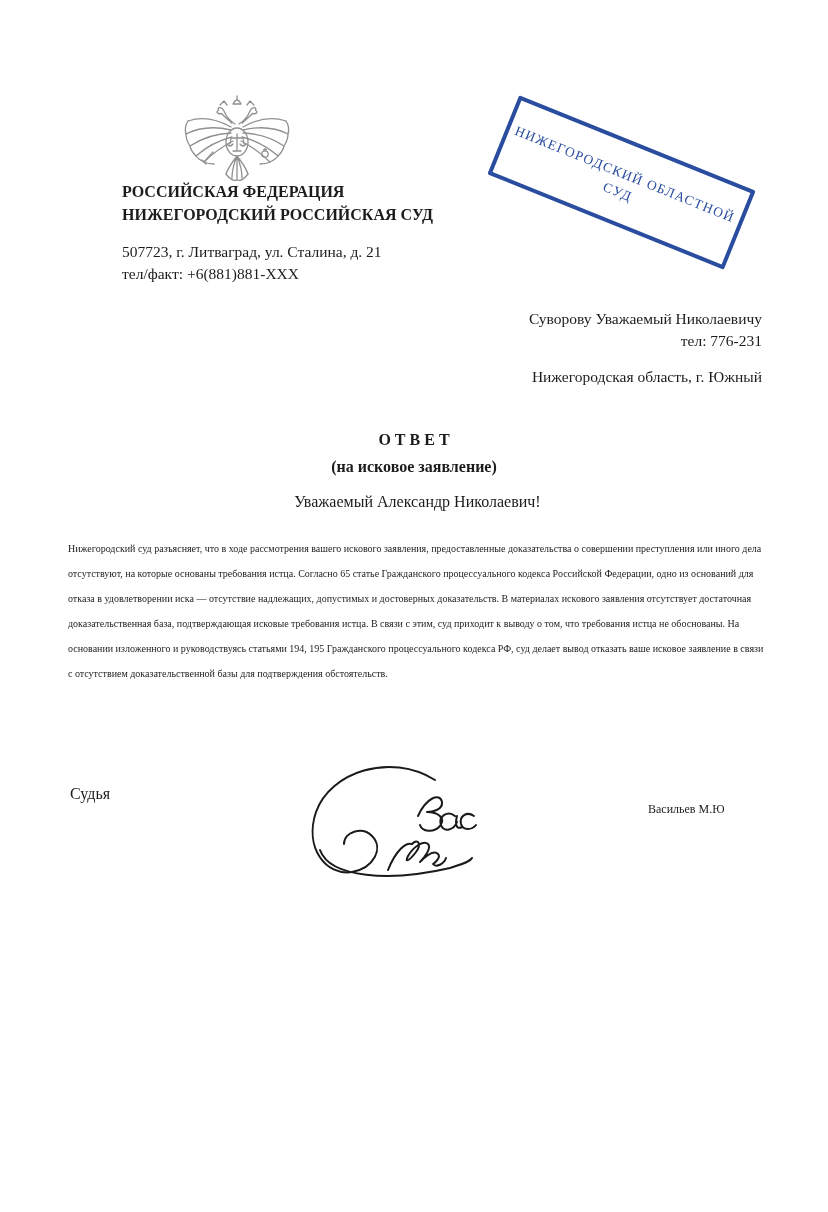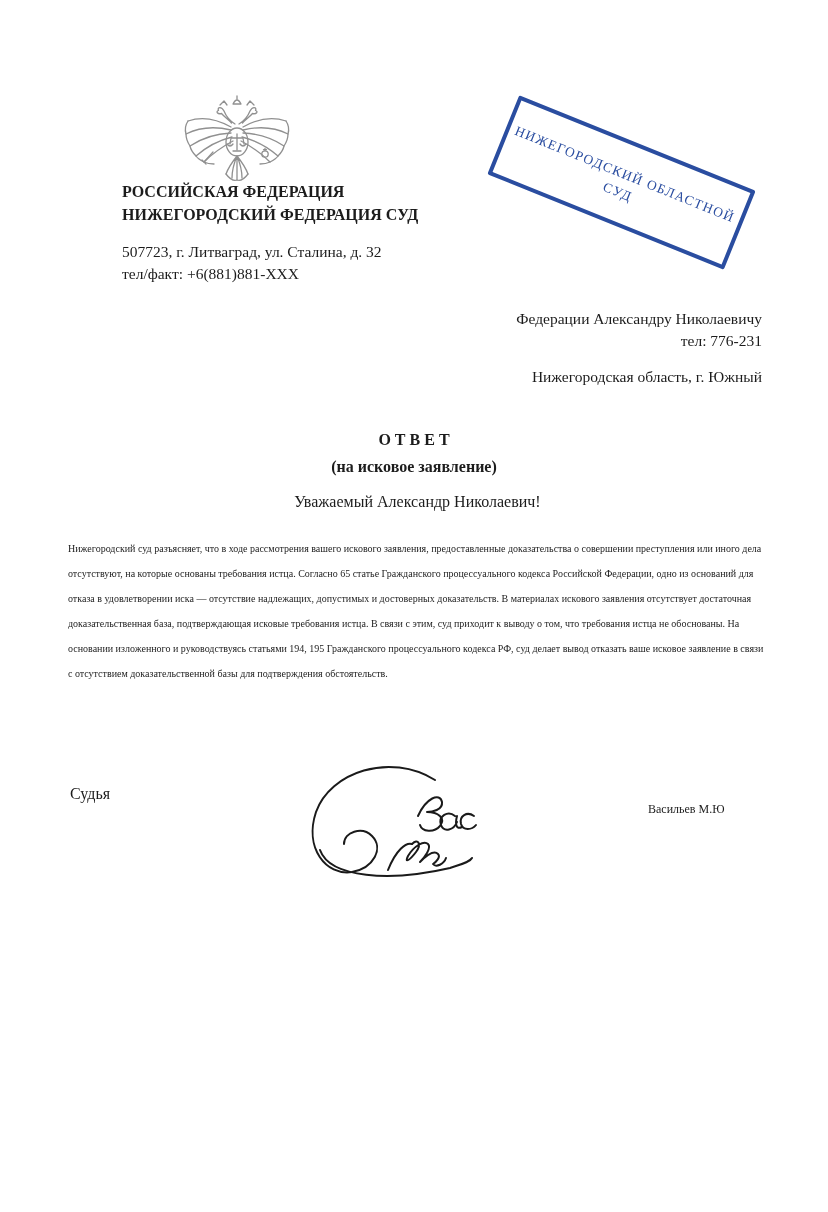--- a/index.html
+++ b/index.html
@@ -72,32 +72,32 @@
         <path d="M44 80 Q50 88 55 86 Q60 88 66 80"></path>
         <circle cx="83" cy="60" r="3.2"></circle>
         <path d="M83 56.8 L83 54.5 M81.5 55.6 L84.5 55.6"></path>
         <path d="M31 58 L22 68 M20 66 L24 70"></path>
       </g>
     </svg>
   </div>
 
   <div class="letterhead">
     <div class="lh-bold">РОССИЙСКАЯ ФЕДЕРАЦИЯ</div>
-    <div class="lh-bold">НИЖЕГОРОДСКИЙ ФЕДЕРАЦИЯ СУД</div>
-    <div class="lh-addr first">507723, г. Литваград, ул. Сталина, д. 32</div>
+    <div class="lh-bold">НИЖЕГОРОДСКИЙ РОССИЙСКАЯ СУД</div>
+    <div class="lh-addr first">507723, г. Литваград, ул. Сталина, д. 21</div>
     <div class="lh-addr">тел/факт: +6(881)881-XXX</div>
   </div>
 
   <div class="stamp">
     <div>НИЖЕГОРОДСКИЙ ОБЛАСТНОЙ</div>
     <div>СУД</div>
   </div>
 
   <div class="recipient">
-    <div>Федерации Александру Николаевичу</div>
+    <div>Суворову Уважаемый Николаевичу</div>
     <div>тел: 776-231</div>
     <div class="gap"></div>
     <div>Нижегородская область, г. Южный</div>
   </div>
 
   <div class="title-block">
     <div class="title-main">О Т В Е Т</div>
     <div class="title-sub">(на исковое заявление)</div>
   </div>
 

